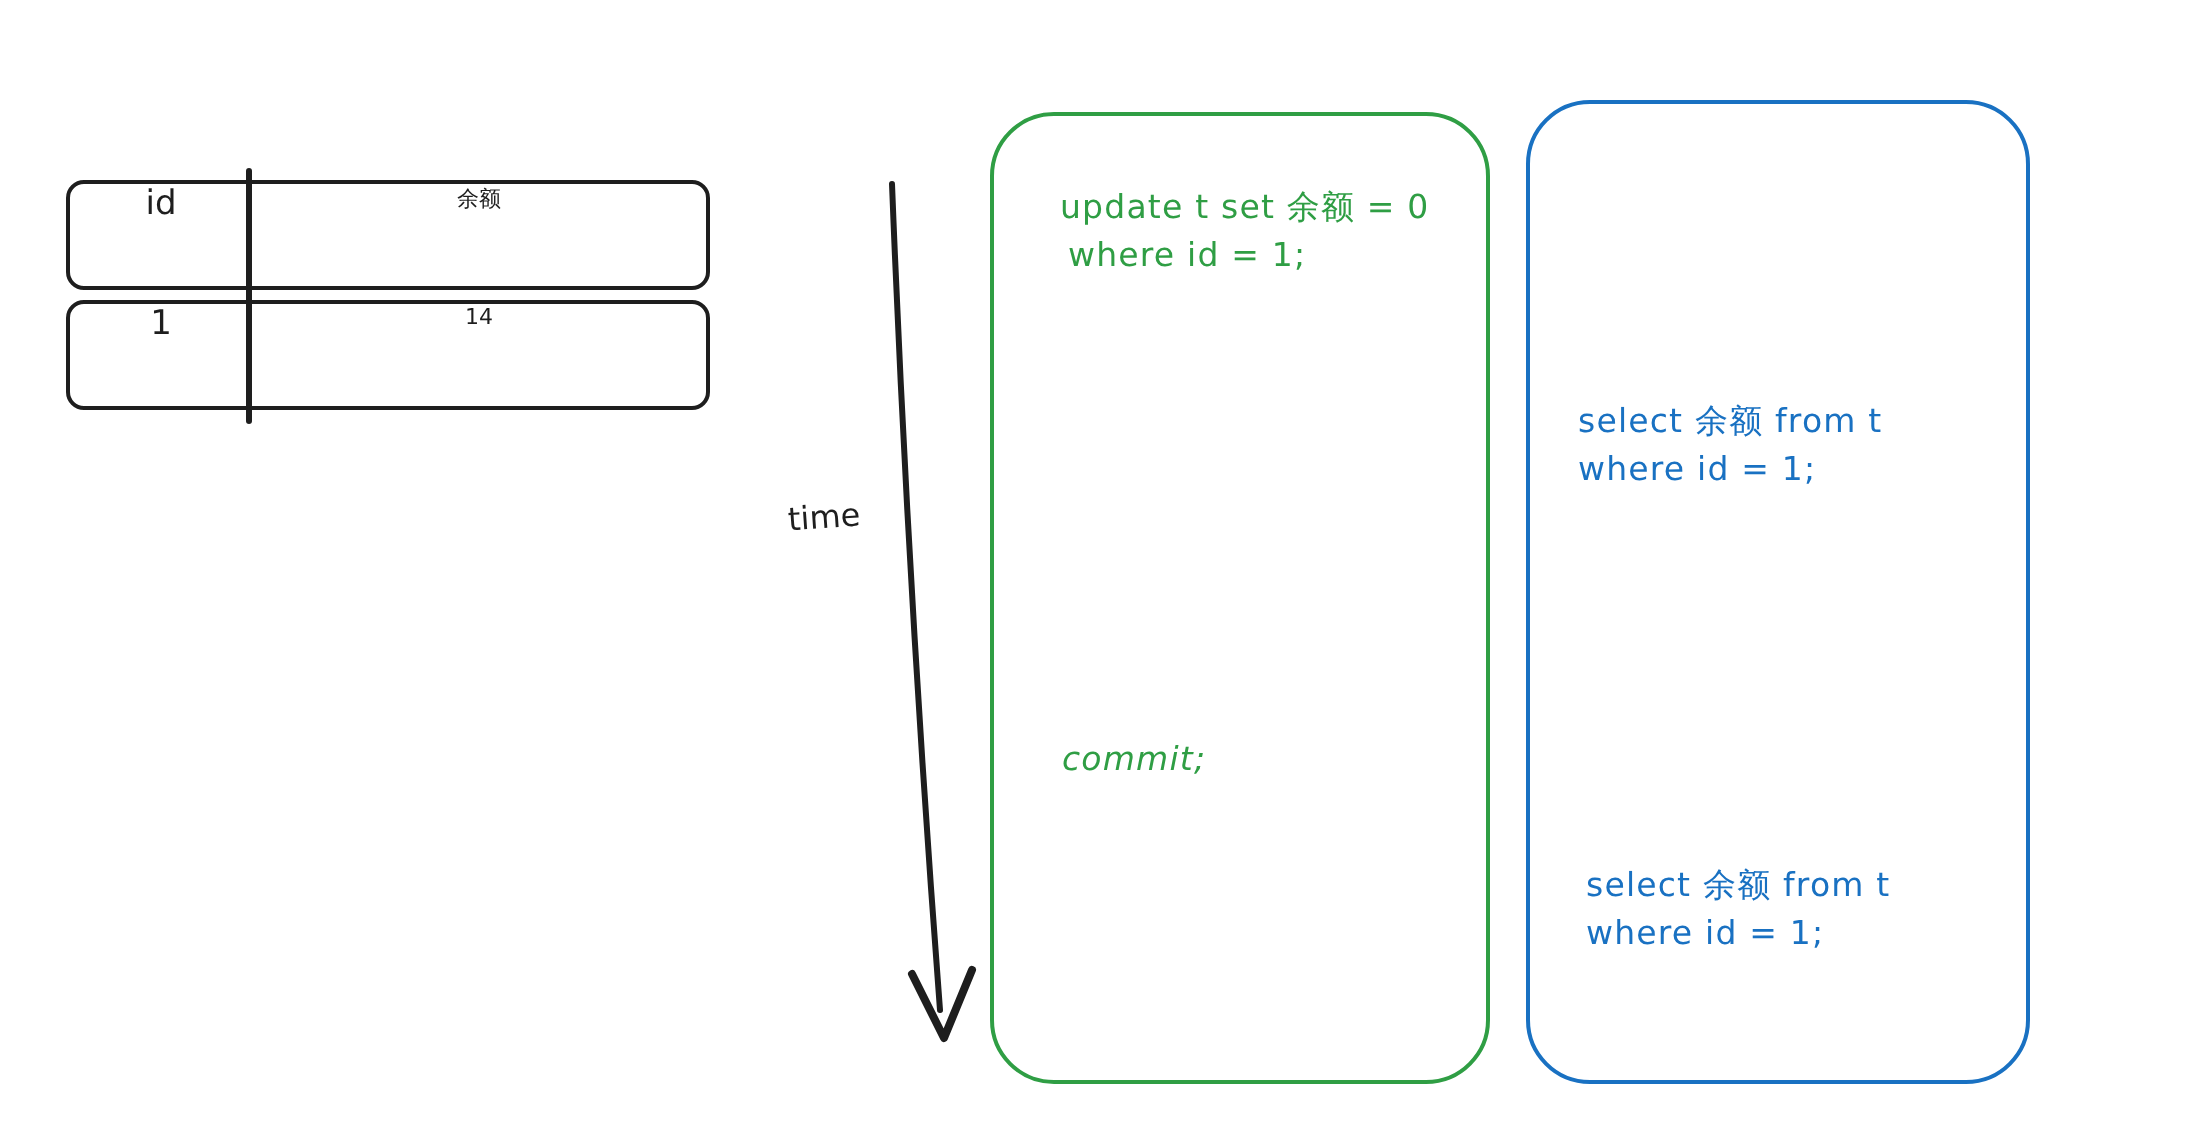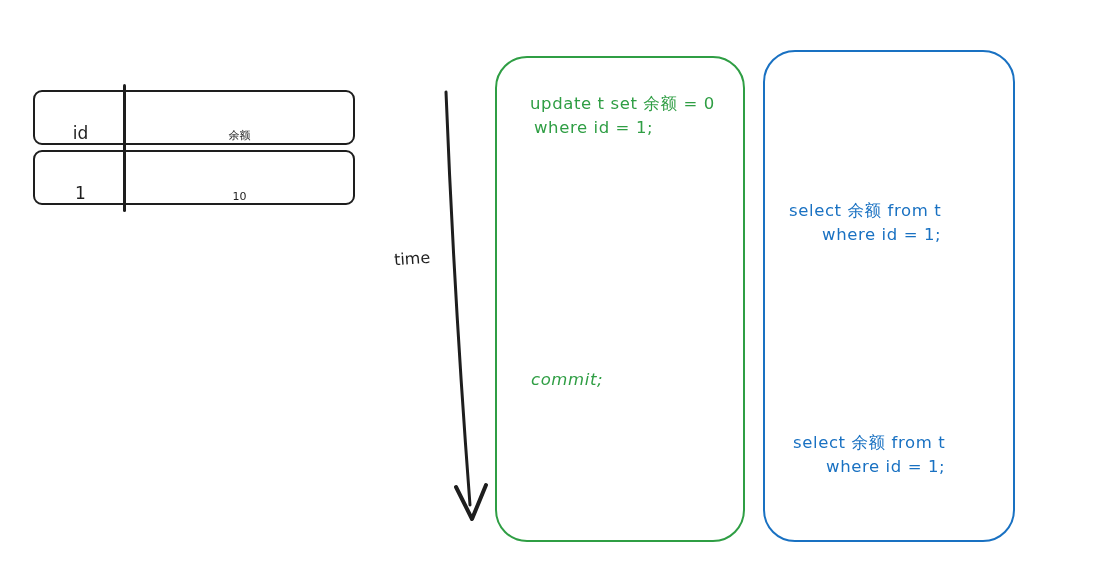--- a/index.html
+++ b/index.html
@@ -19,21 +19,21 @@
 
   
   .tbl-row {
     position: absolute;
     left: 33px;
     width: 322px;
     height: 55px;
     border: 2.5px solid var(--ink, #1e1e1e);
     border-radius: 9px;
     display: flex;
-    align-items: flex-end;
+    align-items: flex-start;
     box-sizing: border-box;
     background: transparent;
   }
   .tbl-header { top: 90px; }
   .tbl-data   { top: 150px; }
   .tbl-cell-1 {
     width: 91px;
     text-align: center;
     font-size: 17px;
   }
@@ -95,40 +95,40 @@
   }
 
   .stmt {
     position: absolute;
     font-size: 16.5px;
     line-height: 24px;
     letter-spacing: 0.6px;
     white-space: nowrap;
   }
   .stmt-green { color: var(--green, #2f9e44); }
-  .stmt-blue  { color: var(--blue, #1971c2); text-align: right; }
+  .stmt-blue  { color: var(--blue, #1971c2); }
   .stmt-line2 { padding-left: 4px; }
 
   .stmt-update  { left: 530px; top: 92px; }
   .stmt-commit  { left: 531px; top: 368px; font-style: italic; }
   .stmt-select1 { left: 789px; top: 199px; }
   .stmt-select2 { left: 793px; top: 431px; }
 </style>
 </head>
 <body>
 
 <div class="canvas">
 
   <div class="tbl-row tbl-header">
     <div class="tbl-cell-1">id</div>
     <div class="tbl-cell-2">余额</div>
   </div>
   <div class="tbl-row tbl-data">
     <div class="tbl-cell-1">1</div>
-    <div class="tbl-cell-2">10</div>
+    <div class="tbl-cell-2">14</div>
   </div>
   <div class="tbl-divider"></div>
 
   <svg class="time-arrow-svg" viewBox="0 0 70 445">
     <path d="M16 7 Q 24 210 40 420" fill="none" stroke="#1e1e1e" stroke-width="3" stroke-linecap="round"></path>
     <path d="M26 402 L42 434 L56 400" fill="none" stroke="#1e1e1e" stroke-width="4" stroke-linecap="round" stroke-linejoin="round"></path>
   </svg>
   <div class="time-label">time</div>
 
   <div class="trx-box trx1-box"></div>

